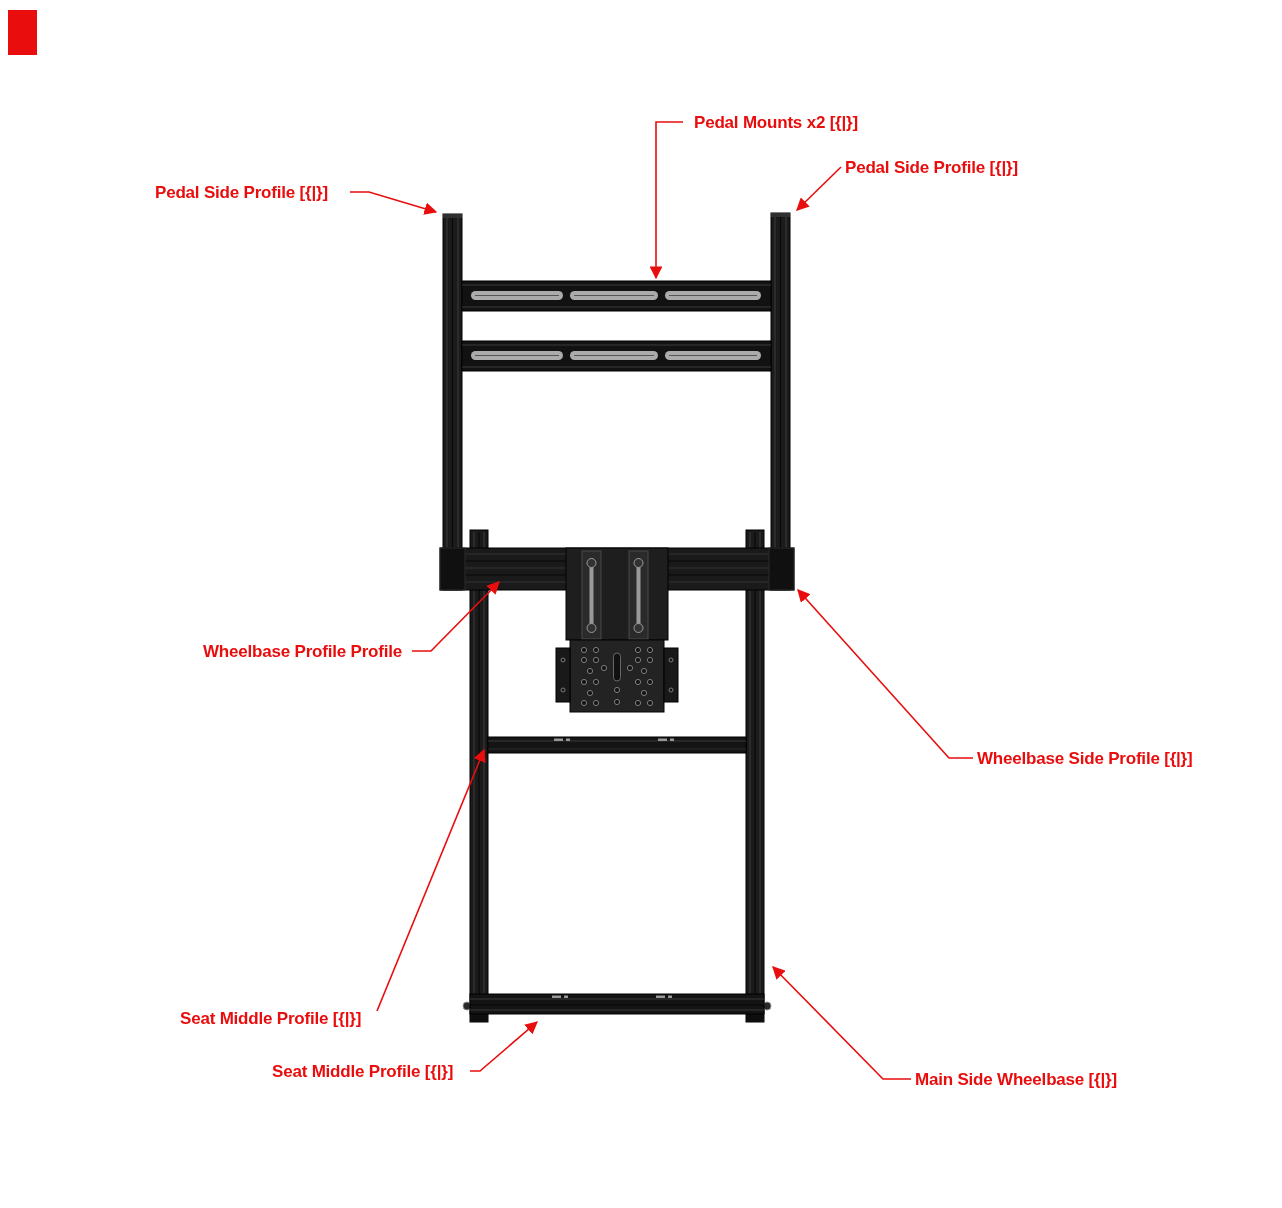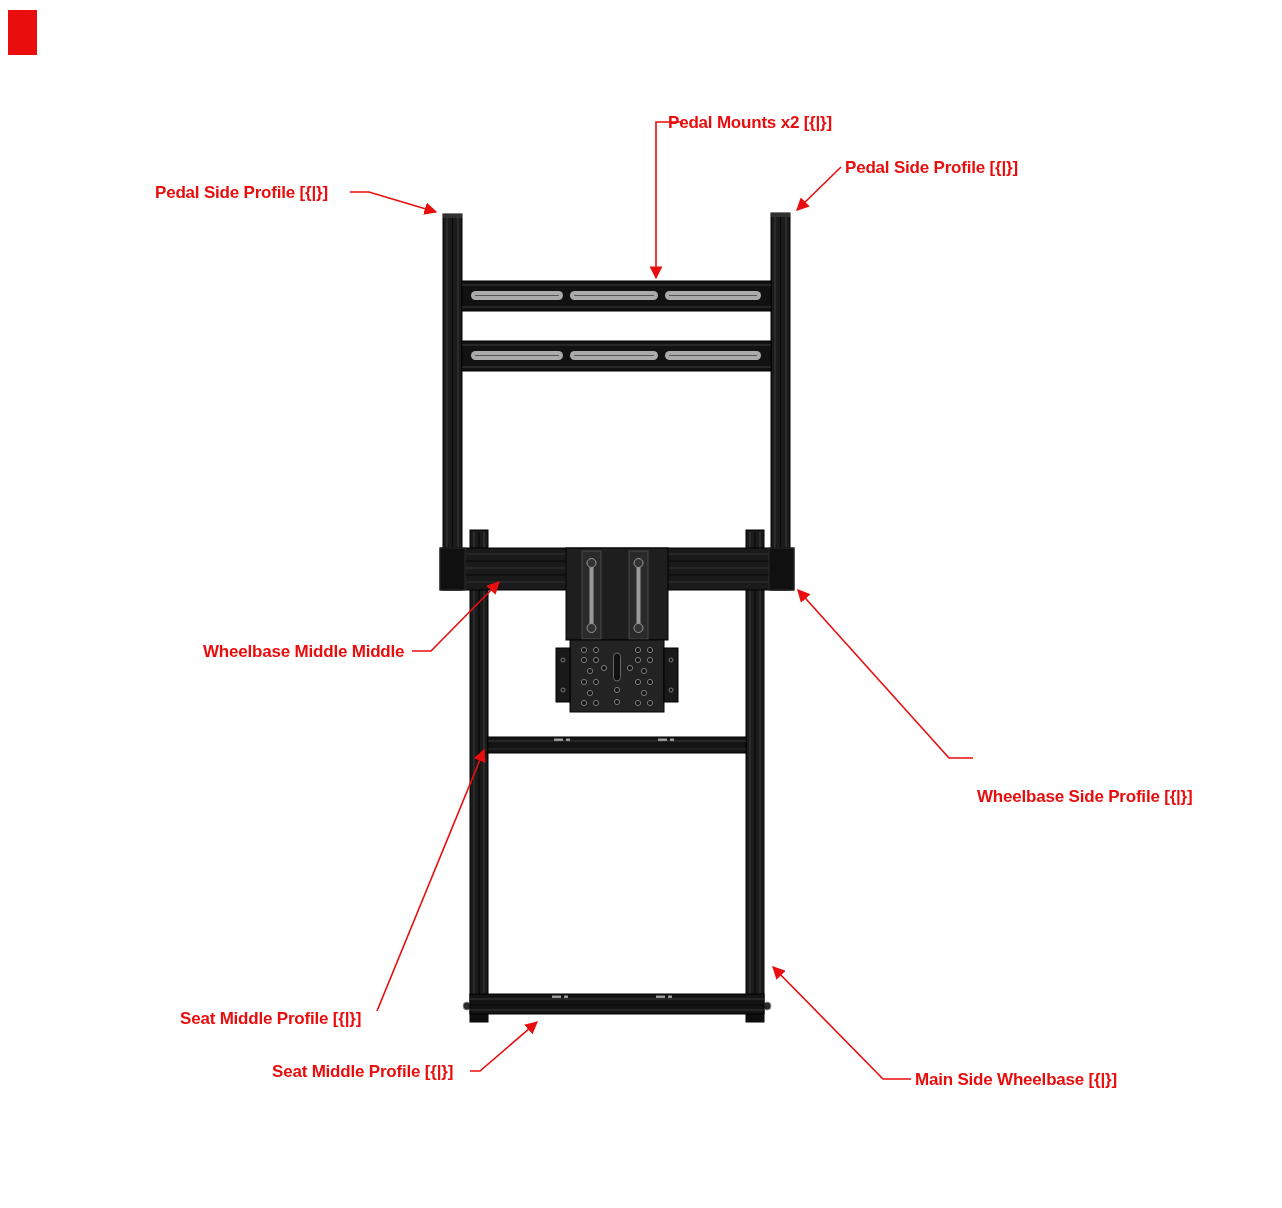--- a/index.html
+++ b/index.html
@@ -29,25 +29,25 @@
   .leader{
     fill:none;
     stroke:var(--ann);
     stroke-width:1.6;
     marker-end:url(#arrow);
   }
   .ann-fill{fill:var(--ann);}
   .hole{fill:#141414;stroke:#7d7d7d;stroke-width:1;}
   .slotseg{fill:#ababab;}
   .mark{fill:#9a9a9a;}
-  #lbl-pedal-mounts      {left:668px; top:113px;}
+  #lbl-pedal-mounts      {left:694px; top:113px;}
   #lbl-pedal-side-right  {left:845px; top:158px;}
   #lbl-pedal-side-left   {left:155px; top:183px;}
   #lbl-wheelbase-middle  {left:203px; top:642px;}
-  #lbl-wheelbase-side    {left:977px; top:749px;margin-top:38px;}
+  #lbl-wheelbase-side    {left:977px; top:749px;}
   #lbl-seat-middle-upper {left:180px; top:1009px;}
   #lbl-seat-middle-lower {left:272px; top:1062px;}
   #lbl-main-side         {left:915px; top:1070px;}
 </style>
 </head>
 <body>
 
 <div id="page">
 
   <svg id="scene" width="1282" height="1208" viewBox="0 0 1282 1208">
@@ -211,19 +211,19 @@
       <path d="M973,758 H949 L798,590" class="leader"></path>
       <path d="M377,1011 L484,750" class="leader"></path>
       <path d="M470,1071 H480 L537,1022" class="leader"></path>
       <path d="M911,1079 H883 L773,967" class="leader"></path>
     </g>
   </svg>
 
   <div class="lbl" id="lbl-pedal-mounts">Pedal Mounts x2 [{|}]</div>
   <div class="lbl" id="lbl-pedal-side-right">Pedal Side Profile [{|}]</div>
   <div class="lbl" id="lbl-pedal-side-left">Pedal Side Profile [{|}]</div>
-  <div class="lbl" id="lbl-wheelbase-middle">Wheelbase Middle Middle</div>
+  <div class="lbl" id="lbl-wheelbase-middle">Wheelbase Profile Profile</div>
   <div class="lbl" id="lbl-wheelbase-side">Wheelbase Side Profile [{|}]</div>
   <div class="lbl" id="lbl-seat-middle-upper">Seat Middle Profile [{|}]</div>
   <div class="lbl" id="lbl-seat-middle-lower">Seat Middle Profile [{|}]</div>
   <div class="lbl" id="lbl-main-side">Main Side Wheelbase [{|}]</div>
 
 </div>
 
 </body></html>

